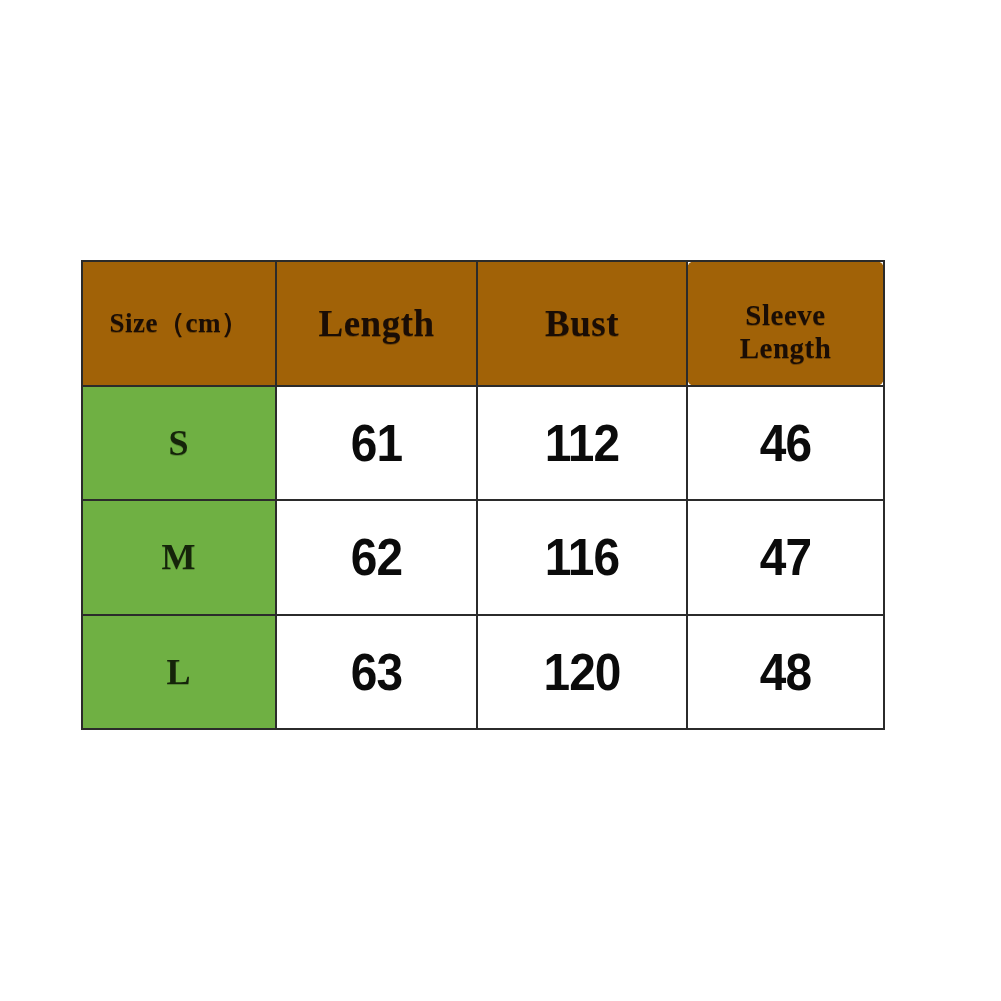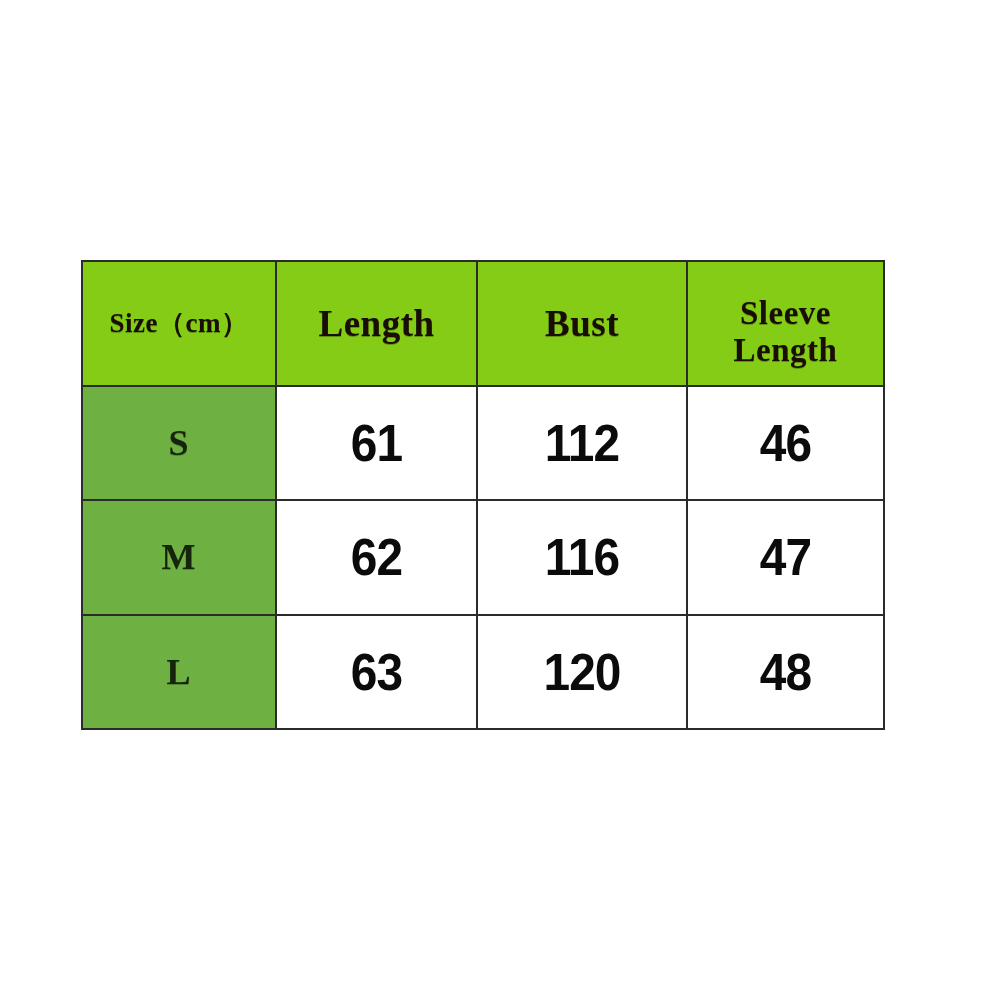--- a/index.html
+++ b/index.html
@@ -37,31 +37,31 @@
     border: 2px solid #2b2b2b;
     padding: 0;
     text-align: center;
     vertical-align: middle;
     box-sizing: border-box;
   }
 
   
   tr.header-row { height: 125px; }
   .hdr {
-    background: #84cc16;
+    background: #a16207;
     color: #1a0d05;
     font-family: "Liberation Serif", serif;
     font-weight: bold;
     line-height: 1.12;
     letter-spacing: 0.5px;
     text-shadow: 0 1px 0 rgba(0,0,0,0.28);
   }
   .hdr-size   { font-size: 27px; }
   .hdr-big    { font-size: 37px; }
-  .hdr-sleeve { font-size: 33px; padding-top: 16px !important; }
+  .hdr-sleeve { font-size: 29px; padding-top: 16px !important; border-radius: 8px; }
   .hdr-sleeve .sleeve-line { display: block; }
 
   
   tr.data-row { height: 86px; }
 
   .size-cell {
     background: #6fb043;
     color: #15240a;
     font-family: "Liberation Serif", serif;
     font-weight: bold;

